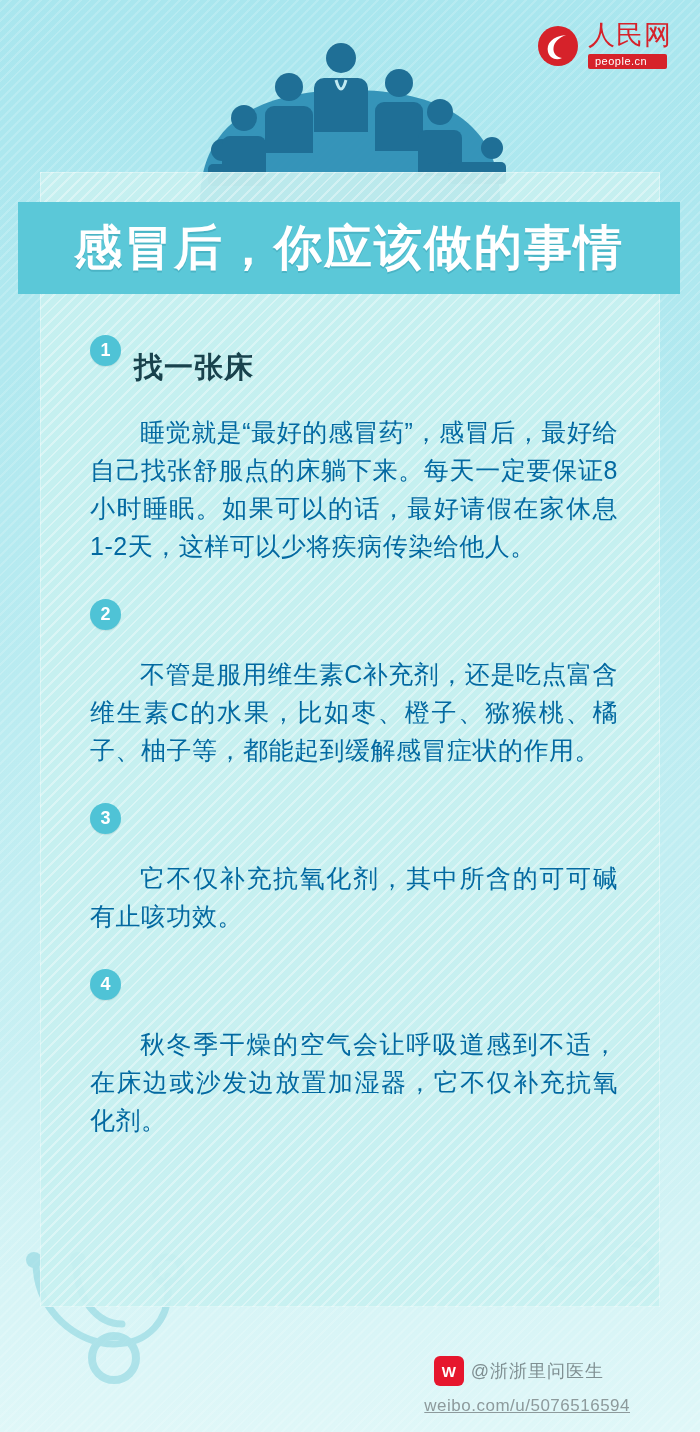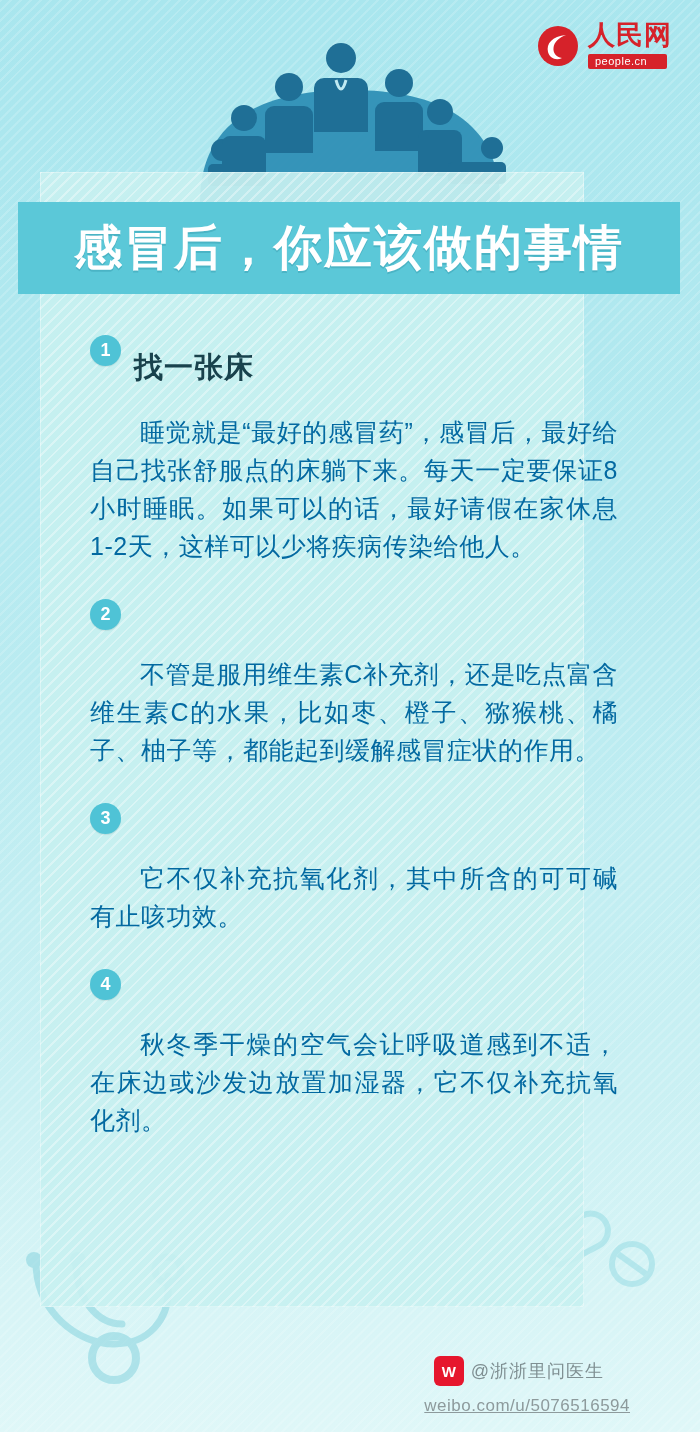--- a/index.html
+++ b/index.html
@@ -52,21 +52,21 @@
   }
   .logo-text-wrap {
     display: flex;
     flex-direction: column;
     align-items: flex-start;
     line-height: 1;
   }
   .logo-cn {
     font-family: "Liberation Serif", "DejaVu Serif", serif;
     font-size: 27px;
-    font-weight: 700;
+    font-weight: 400;
     color: #d6222a;
     letter-spacing: 1px;
   }
   .logo-en {
     margin-top: 5px;
     font-family: "Liberation Sans", sans-serif;
     font-size: 11px;
     color: #ffffff;
     background: #d6222a;
     padding: 2px 20px 2px 7px;
@@ -82,21 +82,21 @@
     width: 700px;
     height: 190px;
     z-index: 3;
   }
 
   
   .card {
     position: absolute;
     left: 40px;
     top: 172px;
-    width: 544px;
+    width: 620px;
     height: 1135px;
     background: rgba(199,240,240,0.92);
     z-index: 4;
     box-shadow: 0 0 0 1px rgba(255,255,255,0.35) inset;
   }
   .card::before {
     content: "";
     position: absolute;
     inset: 0;
     background-image: repeating-linear-gradient(

